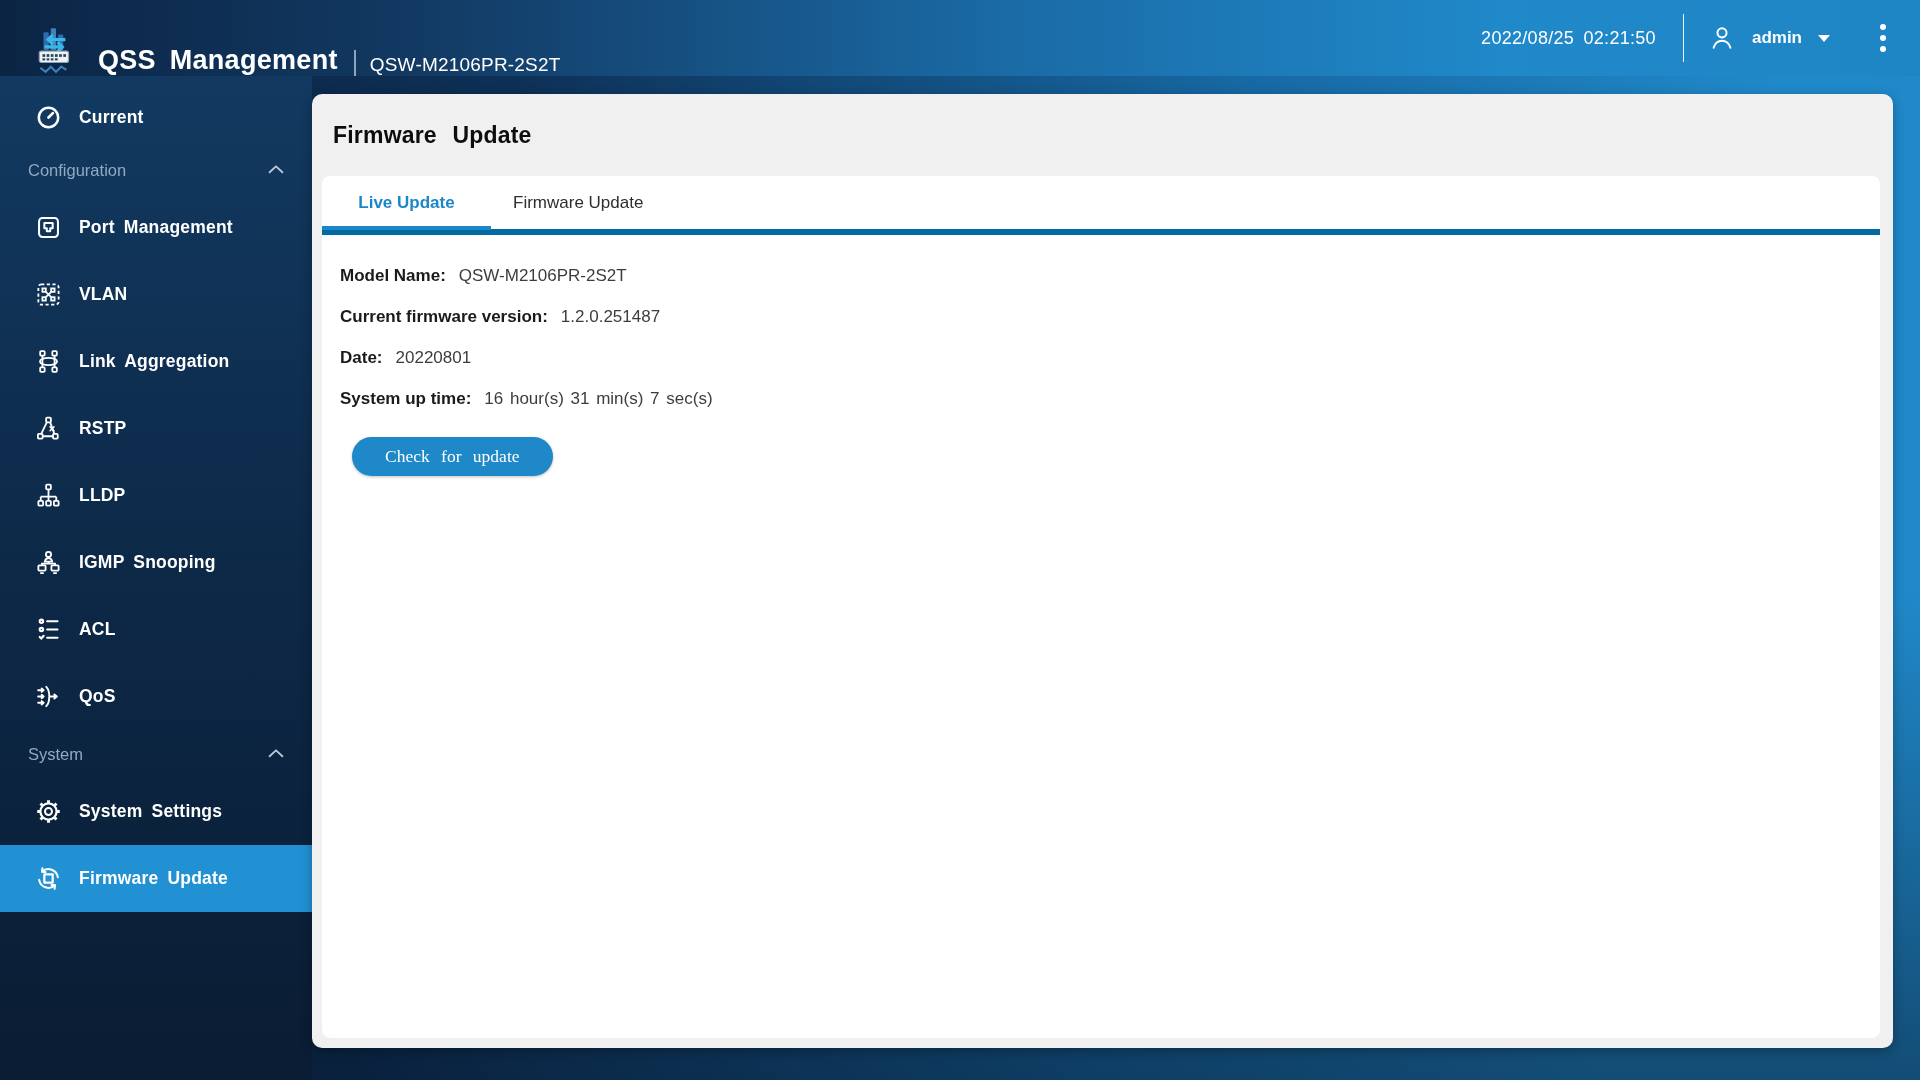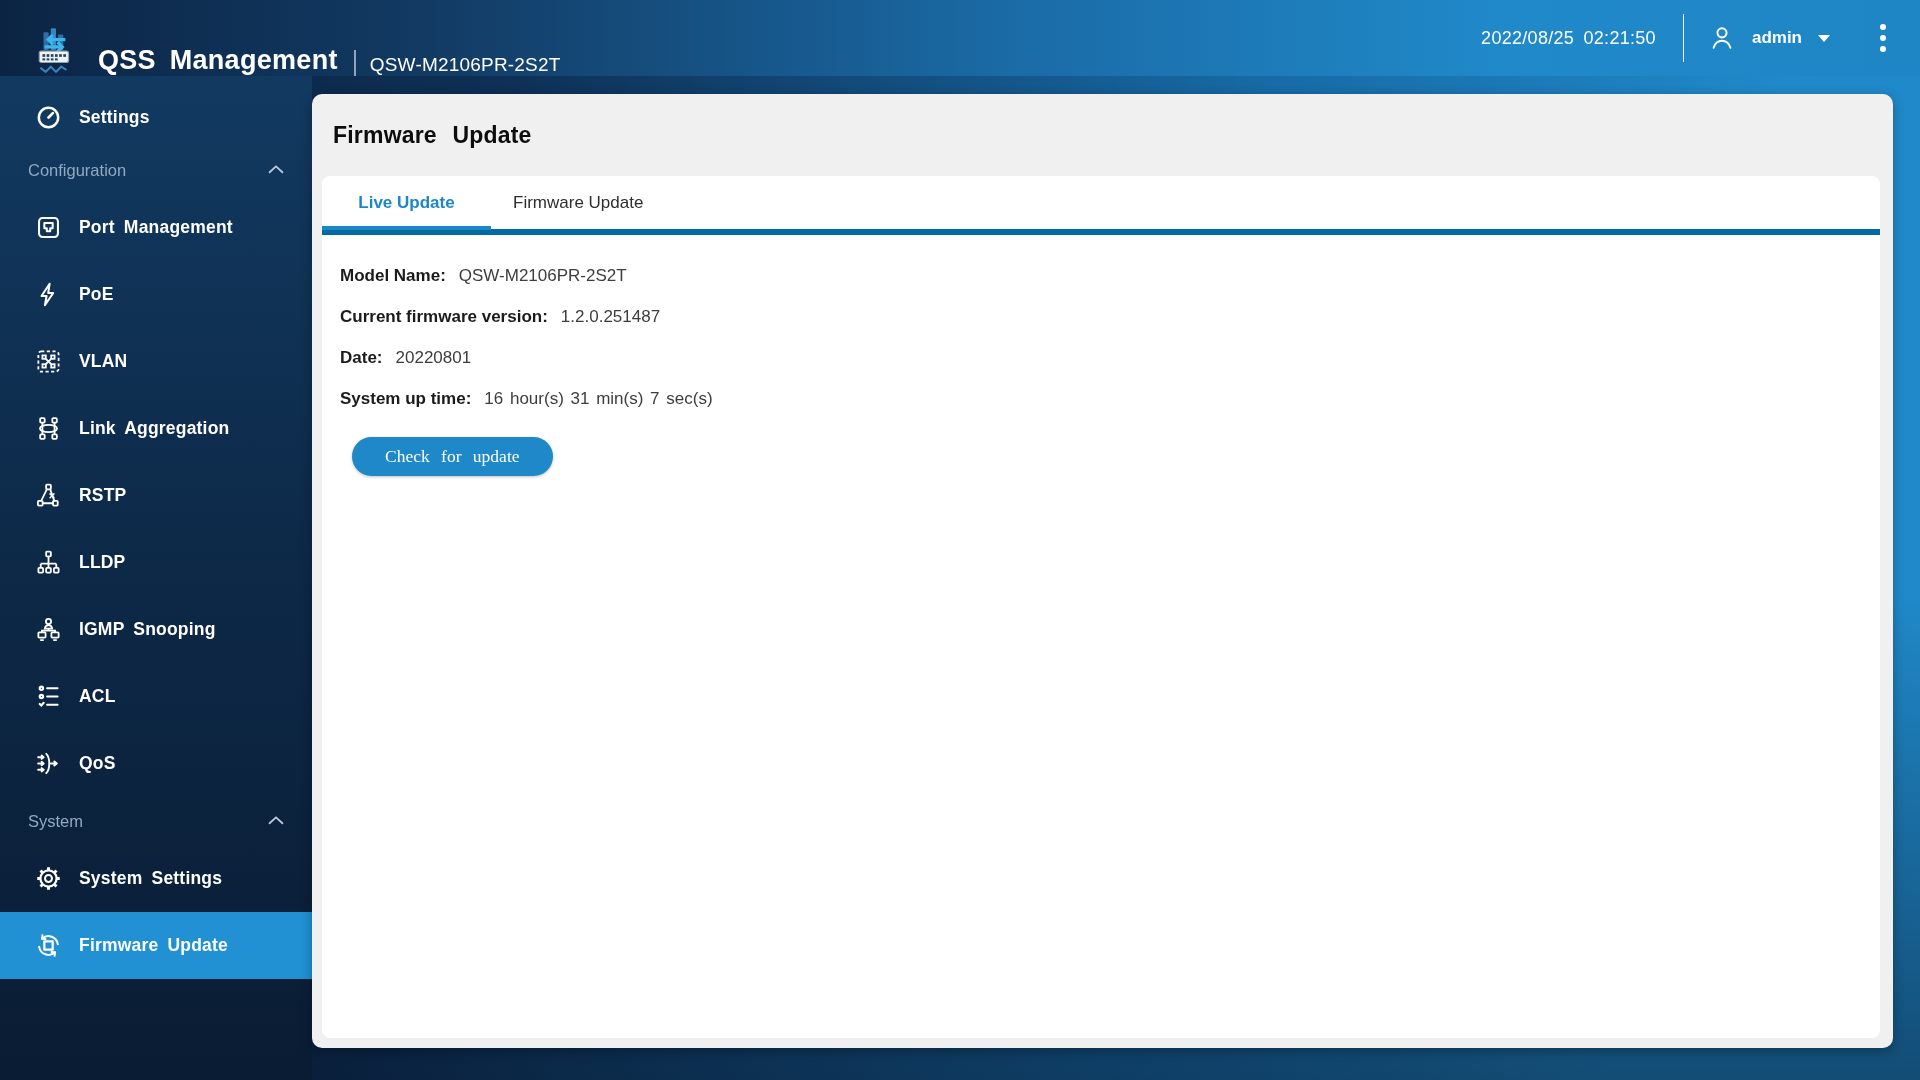--- a/index.html
+++ b/index.html
@@ -118,46 +118,38 @@
 
 <div class="sidebar">
   <div class="nav">
       <div class="nav-item">
         <span class="icn">
           <svg width="27" height="27" viewBox="0 0 24 24" fill="none" stroke="#fff" stroke-linecap="round">
             <circle cx="12" cy="12" r="8.6" stroke-width="2.2"></circle>
             <path d="M12 12l3.9-3.9" stroke-width="2.4"></path>
           </svg>
         </span>
-        <span class="nav-label">Settings</span>
+        <span class="nav-label">Current</span>
       </div>
       <div class="nav-section">
         <span class="sec-label">Configuration</span>
         <span class="icn sec-chevron">
           <svg width="22" height="22" viewBox="0 0 24 24" fill="none" stroke="#b9c7d8" stroke-width="2" stroke-linecap="round" stroke-linejoin="round">
             <path d="M5 14.5 12 8l7 6.5"></path>
           </svg>
         </span>
       </div>
       <div class="nav-item">
         <span class="icn">
           <svg width="27" height="27" viewBox="0 0 24 24" fill="none" stroke="#fff" stroke-width="1.8" stroke-linejoin="round">
             <rect x="3.6" y="3.6" width="16.8" height="16.8" rx="3"></rect>
             <path d="M8.3 8h7.4v4.6h-2.2v2.7h-3v-2.7H8.3z"></path>
           </svg>
         </span>
         <span class="nav-label">Port Management</span>
-      </div>
-      <div class="nav-item">
-        <span class="icn">
-          <svg width="27" height="27" viewBox="0 0 24 24" fill="none" stroke="#fff" stroke-width="1.8" stroke-linejoin="round">
-            <path d="M13 2.5 5.8 13.3h4.5L8.8 21.5l7.4-10.8h-4.5z"></path>
-          </svg>
-        </span>
-        <span class="nav-label">PoE</span>
       </div>
       <div class="nav-item">
         <span class="icn">
           <svg width="27" height="27" viewBox="0 0 24 24" fill="none" stroke="#fff" stroke-width="1.6">
             <rect x="3" y="3" width="18" height="18" rx="2.5" stroke-dasharray="2.8 2.2"></rect>
             <rect x="6.6" y="6.6" width="3" height="3"></rect>
             <rect x="14.4" y="6.6" width="3" height="3"></rect>
             <rect x="6.6" y="14.4" width="3" height="3"></rect>
             <rect x="14.4" y="14.4" width="3" height="3"></rect>
             <path d="M9.6 9.6l4.8 4.8M14.4 9.6l-4.8 4.8"></path>

